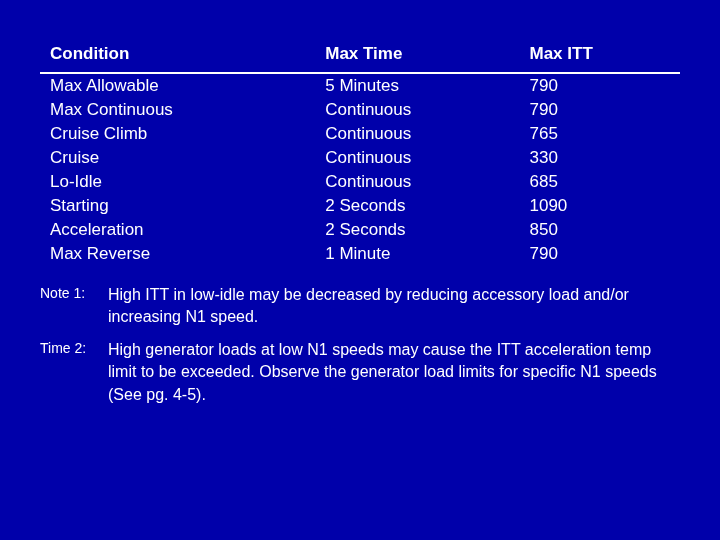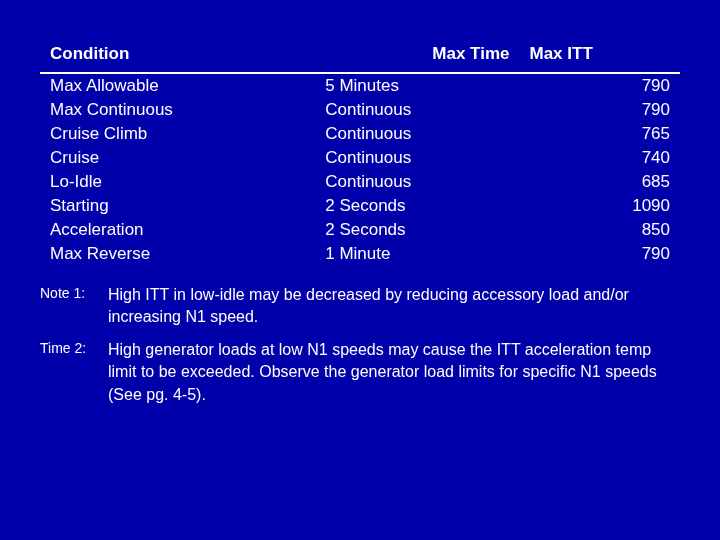--- a/index.html
+++ b/index.html
@@ -45,31 +45,30 @@
       padding: 4px 10px 8px 10px;
       text-align: left;
       color: white;
     }
 
     thead th.right {
       text-align: left;
     }
 
     thead th.center {
-      text-align: right;
+      text-align: left;
     }
 
     tbody td {
       font-size: 17px;
       padding: 2px 10px;
       color: white;
     }
 
     tbody td.right {
-      text-align: right;
     }
 
     .notes {
       margin-top: 14px;
     }
 
     .note {
       display: flex;
       gap: 8px;
       font-size: 14px;
@@ -117,21 +116,21 @@
             <td class="right">790</td>
           </tr>
           <tr>
             <td>Cruise Climb</td>
             <td>Continuous</td>
             <td class="right">765</td>
           </tr>
           <tr>
             <td>Cruise</td>
             <td>Continuous</td>
-            <td class="right">740</td>
+            <td class="right">330</td>
           </tr>
           <tr>
             <td>Lo-Idle</td>
             <td>Continuous</td>
             <td class="right">685</td>
           </tr>
           <tr>
             <td>Starting</td>
             <td>2 Seconds</td>
             <td class="right">1090</td>

